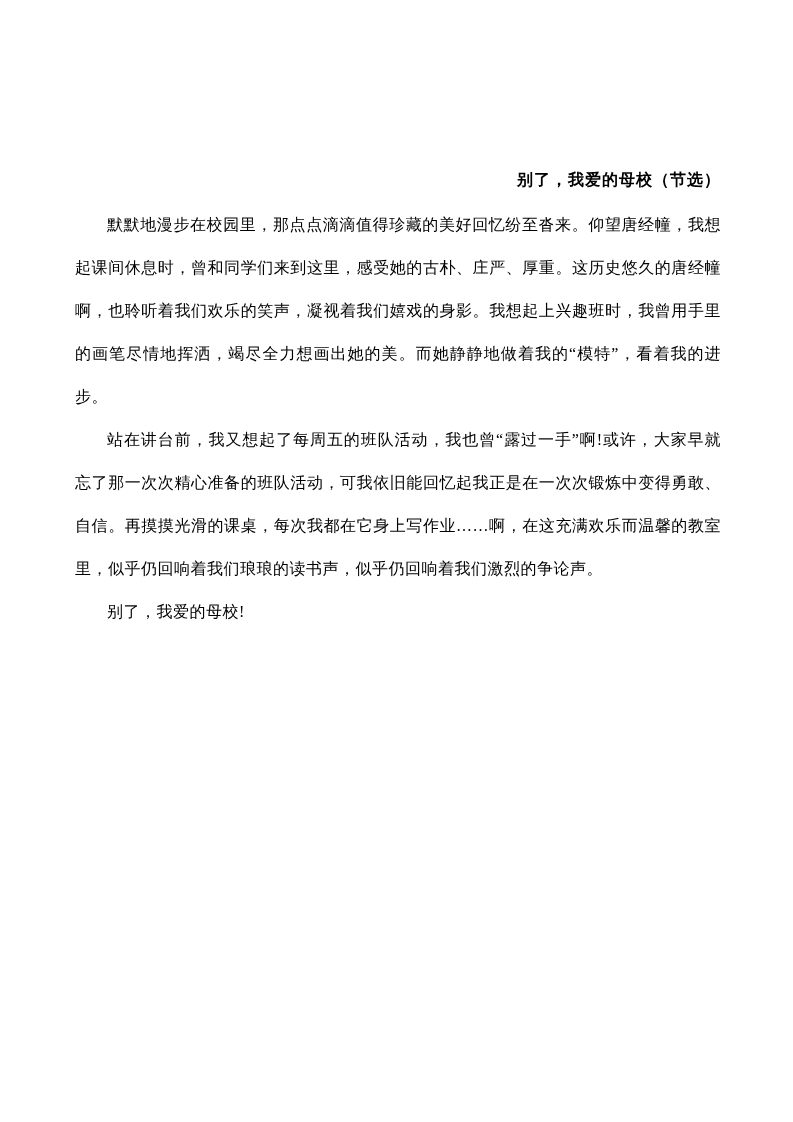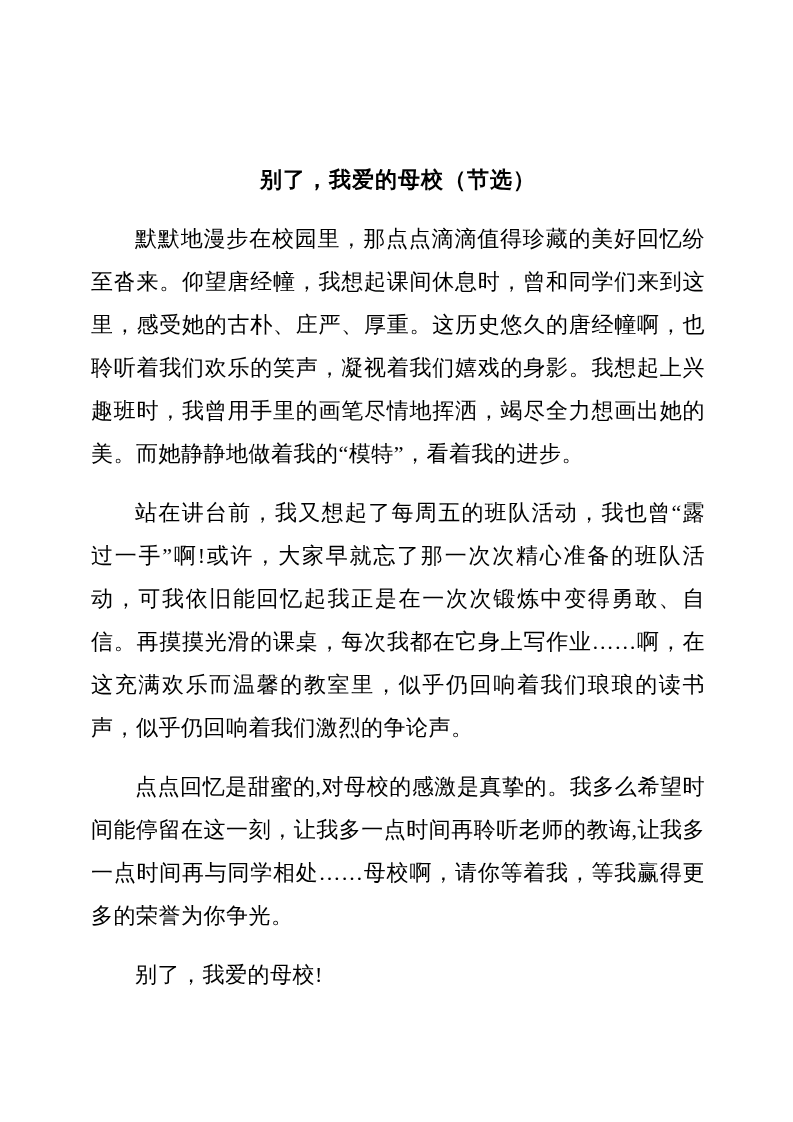--- a/index.html
+++ b/index.html
@@ -15,45 +15,44 @@
     overflow: hidden;
   }
   .page {
     box-sizing: border-box;
     width: 793px;
     height: 1122px;
     padding: 158px 72px 0 75px;
     background: #ffffff;
   }
   .title {
-    text-align: center;
+    text-align: right;
     font-weight: bold;
-    font-size: 22px;
+    font-size: 16px;
     line-height: 43px;
     margin: 0 0 2px 0;
     letter-spacing: 1px;
   }
   .para {
-    margin: 16px;
-    font-size: 22px;
+    margin: 0;
+    font-size: 16px;
     line-height: 43px;
     text-indent: 2em;
     text-align: justify;
     text-justify: inter-ideograph;
     word-break: break-all;
     letter-spacing: 0.5px;
   }
 </style>
 </head>
 <body>
 
 <div class="page">
   <h1 class="title">别了，我爱的母校（节选）</h1>
 
   <p class="para">默默地漫步在校园里，那点点滴滴值得珍藏的美好回忆纷至沓来。仰望唐经幢，我想起课间休息时，曾和同学们来到这里，感受她的古朴、庄严、厚重。这历史悠久的唐经幢啊，也聆听着我们欢乐的笑声，凝视着我们嬉戏的身影。我想起上兴趣班时，我曾用手里的画笔尽情地挥洒，竭尽全力想画出她的美。而她静静地做着我的“模特”，看着我的进步。</p>
 
 
   <p class="para">站在讲台前，我又想起了每周五的班队活动，我也曾“露过一手”啊!或许，大家早就忘了那一次次精心准备的班队活动，可我依旧能回忆起我正是在一次次锻炼中变得勇敢、自信。再摸摸光滑的课桌，每次我都在它身上写作业……啊，在这充满欢乐而温馨的教室里，似乎仍回响着我们琅琅的读书声，似乎仍回响着我们激烈的争论声。</p>
 
-  <p class="para">点点回忆是甜蜜的,对母校的感激是真挚的。我多么希望时间能停留在这一刻，让我多一点时间再聆听老师的教诲,让我多一点时间再与同学相处……母校啊，请你等着我，等我赢得更多的荣誉为你争光。</p>
 
   <p class="para">别了，我爱的母校!</p>
 </div>
 
 </body></html>

